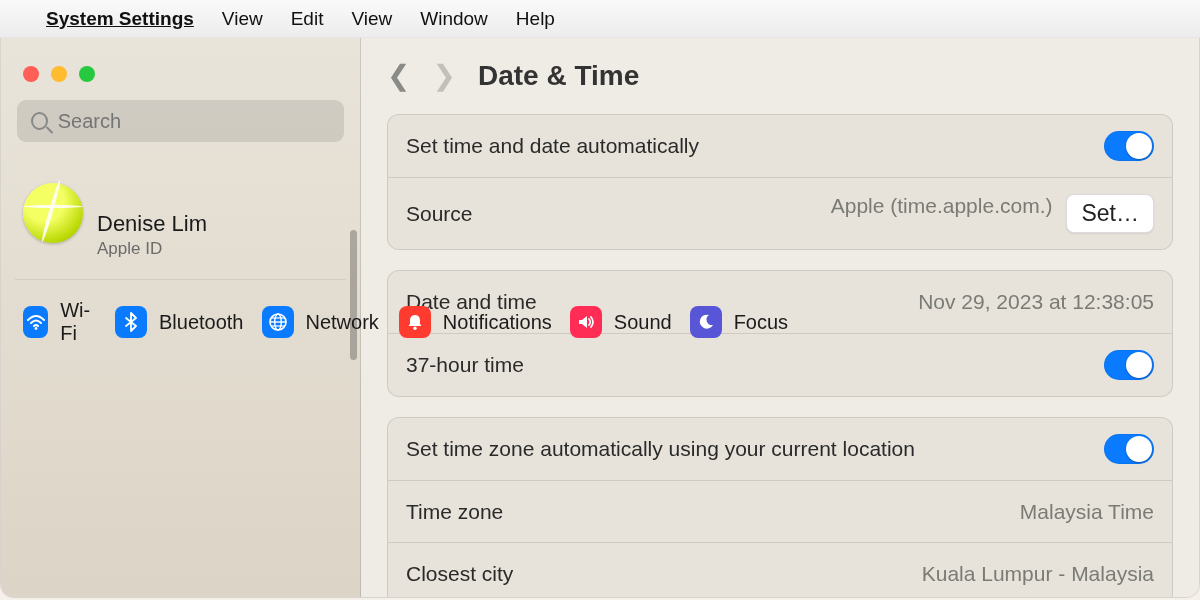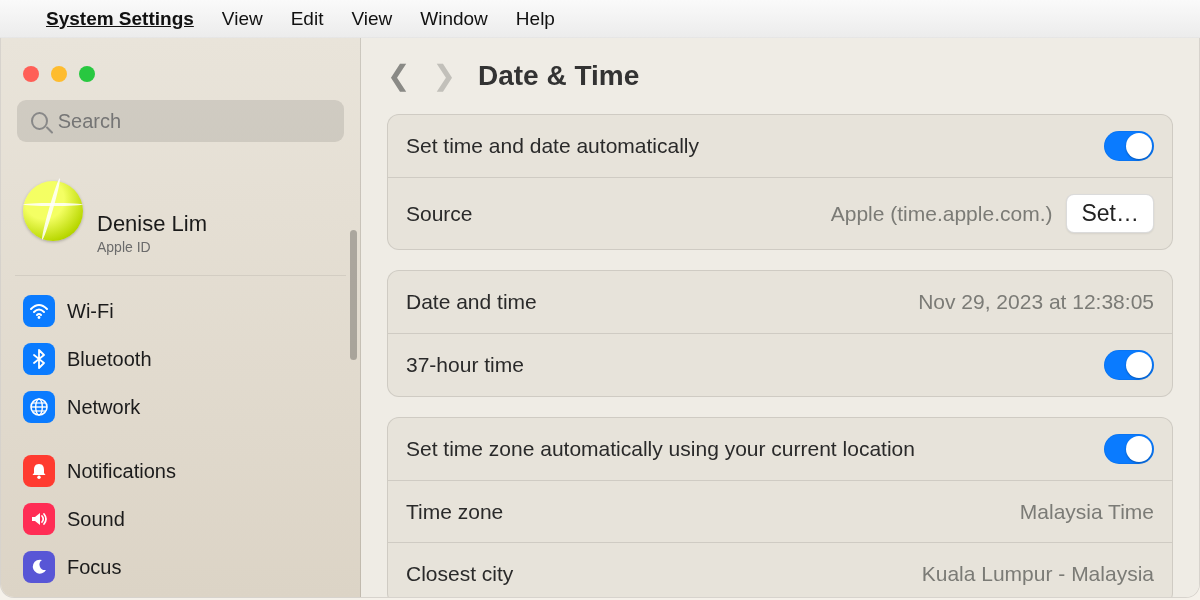--- a/index.html
+++ b/index.html
@@ -23,23 +23,23 @@
     .search{display:flex;align-items:center;gap:10px;background:rgba(0,0,0,.10);border-radius:9px;height:42px;padding:0 14px;margin:0 2px 18px 2px;justify-content:center;}
     .search input{border:none;background:transparent;outline:none;font-size:20px;color:#555;width:100%;}
     .mag{width:18px;height:18px;border:2px solid #888;border-radius:50%;position:relative;}
     .mag::after{content:"";position:absolute;width:9px;height:2px;background:#888;transform:rotate(45deg);right:-8px;bottom:-3px;border-radius:2px;}
     
     .account{display:flex;align-items:center;gap:14px;padding:6px 8px 20px 8px;border-bottom:1px solid rgba(0,0,0,.07);}
     .avatar{width:60px;height:60px;border-radius:50%;background:radial-gradient(circle at 35% 30%,#f4ff63 0 35%,#b8d700 75%,#7ea400 100%);position:relative;box-shadow:0 1px 3px rgba(0,0,0,.25);}
     .avatar::before{content:"";position:absolute;left:0;top:38%;width:100%;height:3px;background:rgba(255,255,255,.85);border-radius:50%;}
     .avatar::after{content:"";position:absolute;top:-4px;left:44%;width:4px;height:64px;background:rgba(255,255,255,.85);transform:rotate(16deg);border-radius:50%;}
     .acct-name{font-size:22px;color:#1a1a1a;margin-top:45px;}
-    .acct-sub{font-size:14px;color:#6b6b6b;margin-top:2px;}
-    
-    .navlist{margin-top:12px;display:flex;flex-direction:column;gap:2px;}
+    .acct-sub{font-size:17px;color:#6b6b6b;margin-top:2px;}
+    
+    .navlist{margin-top:12px;display:flex;flex-direction:row;gap:2px;}
     .nav-item{display:flex;align-items:center;gap:12px;padding:7px 8px;border-radius:8px;cursor:pointer;}
     .nav-label{font-size:20px;color:#1b1b1b;}
     .nav-sep{height:14px;}
     .sicon{width:32px;height:32px;border-radius:8px;display:flex;align-items:center;justify-content:center;color:#fff;font-size:18px;font-weight:600;}
     .ic-wifi{background:#0a7bff;}
     .ic-bt{background:#0a7bff;}
     .ic-net{background:#0a7bff;}
     .ic-notif{background:#ff3b30;}
     .ic-sound{background:#ff2d55;}
     .ic-focus{background:#5856d6;}
@@ -48,21 +48,21 @@
     .chdr{display:flex;align-items:center;gap:22px;margin-bottom:22px;}
     .chev{color:#8a8a86;font-size:28px;line-height:1;cursor:pointer;user-select:none;}
     .chev.fwd{color:#c2c0ba;}
     .page-title{font-size:28px;font-weight:700;color:#333;}
     
     .group{border:1px solid rgba(0,0,0,.10);border-radius:12px;background:#e7e3da;margin-bottom:20px;}
     .row{display:flex;align-items:center;justify-content:space-between;padding:16px 18px;min-height:62px;}
     .row + .row{border-top:1px solid rgba(0,0,0,.10);}
     .row-label{font-size:21px;color:#2a2a2a;}
     .row-value{font-size:21px;color:#7b7b76;}
-    .row-right{display:flex;align-items:center;gap:14px;}
+    .row-right{display:flex;align-items:flex-start;gap:14px;}
     
     .toggle{width:50px;height:30px;border-radius:16px;background:#0a7bff;position:relative;cursor:pointer;box-shadow:inset 0 0 0 1px rgba(0,0,0,.05);}
     .toggle .knob{position:absolute;top:2px;right:2px;width:26px;height:26px;border-radius:50%;background:#fff;box-shadow:0 1px 2px rgba(0,0,0,.3);}
     
     .btn{background:#fff;border:1px solid rgba(0,0,0,.14);border-radius:8px;padding:5px 14px;font-size:23px;color:#222;cursor:pointer;box-shadow:0 1px 2px rgba(0,0,0,.08);}
     
     svg{display:block;}
   </style>
 </head>
 <body>

